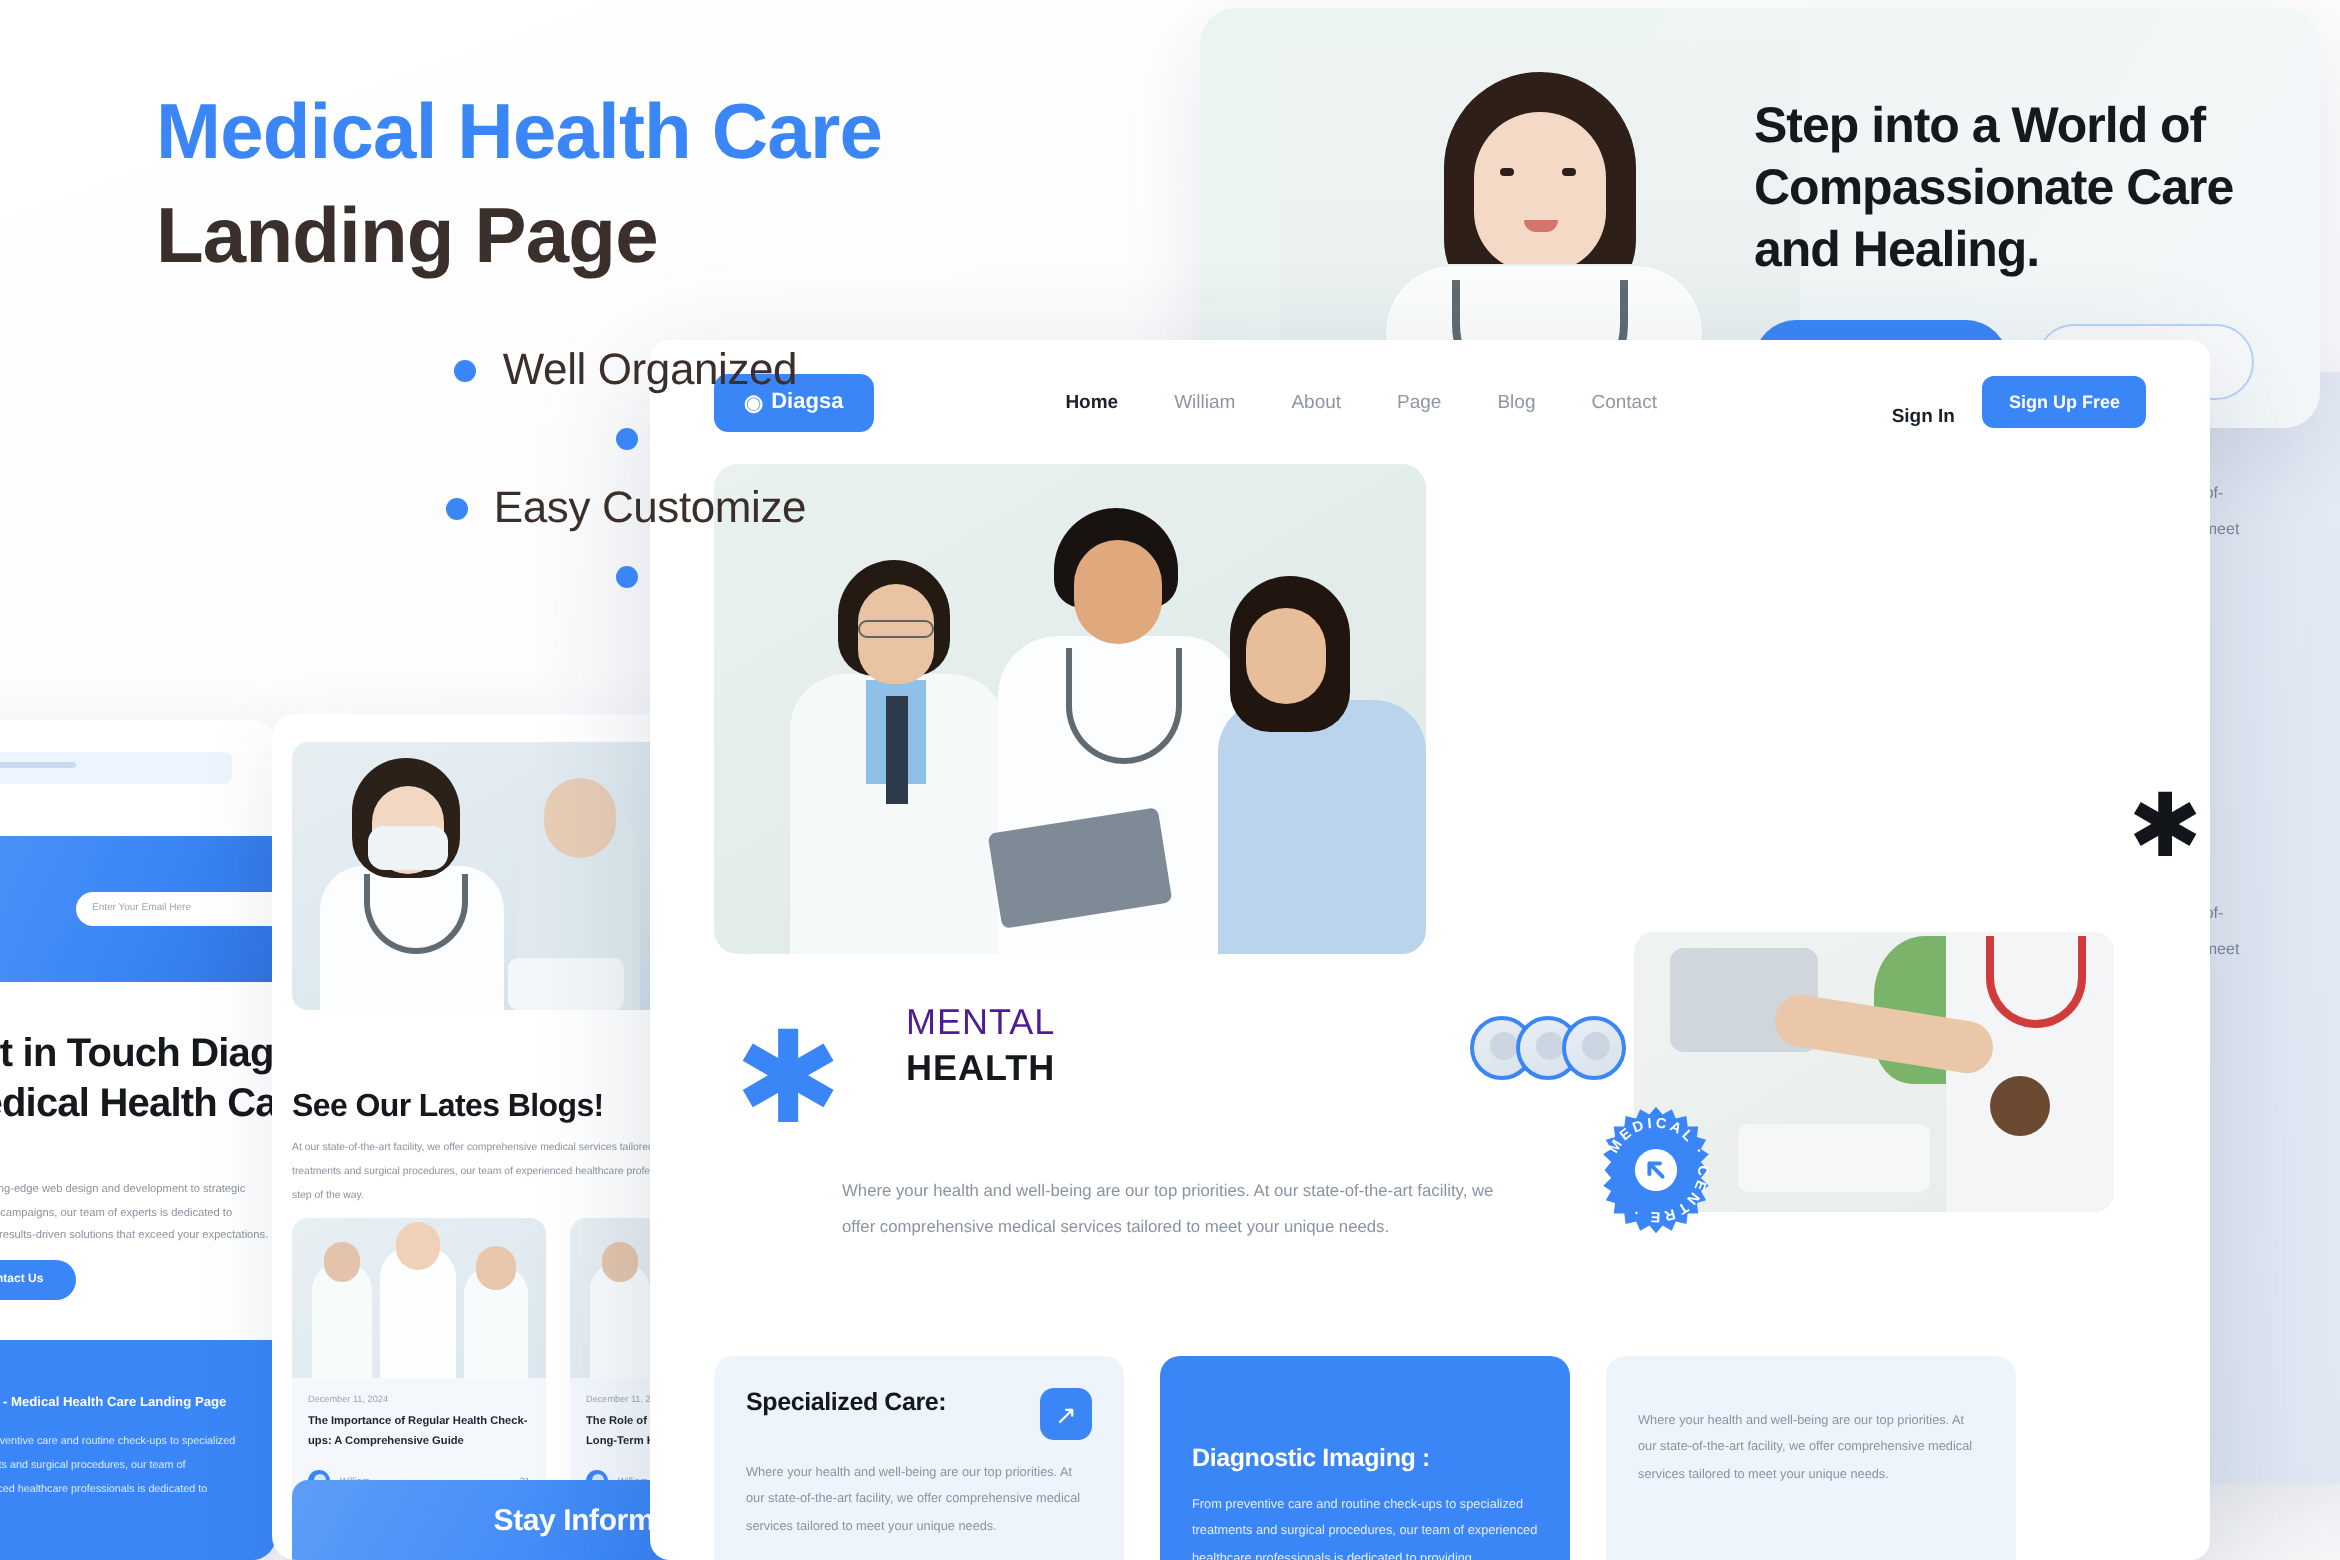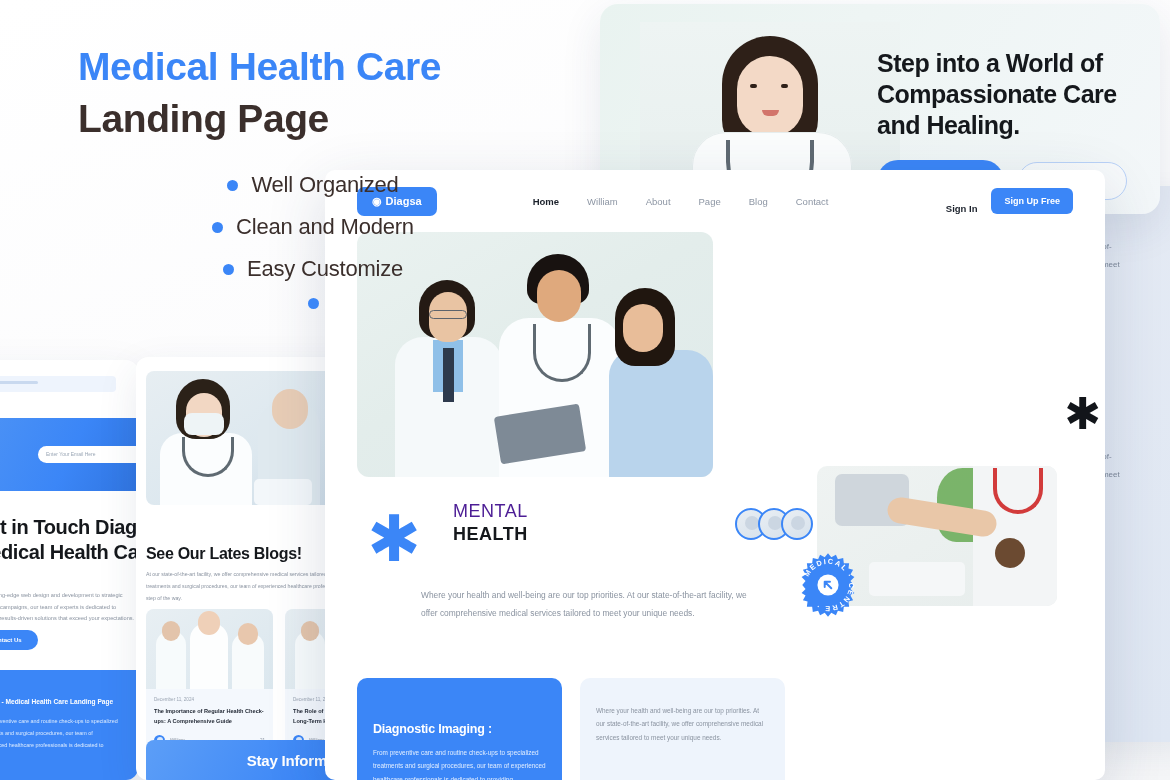--- a/index.html
+++ b/index.html
@@ -267,21 +267,20 @@
   <div class="promo">
     <div class="promo-title-1">Medical Health Care</div>
     <div class="promo-title-2">Landing Page</div>
     <div class="promo-list">
       <div class="promo-item">
         <span class="promo-dot"></span>
         <span class="txt">Well Organized</span>
       </div>
       <div class="promo-item">
         <span class="promo-dot"></span>
-        <span class="txt">Clean and Modern</span>
       </div>
       <div class="promo-item">
         <span class="promo-dot"></span>
         <span class="txt">Easy Customize</span>
       </div>
       <div class="promo-item">
         <span class="promo-dot"></span>
       </div>
     </div>
   </div>
@@ -475,20 +474,27 @@
       <span class="bp-plant"></span>
       <span class="bp-coat"></span>
       <span class="bp-steth"></span>
       <span class="bp-cuff"></span>
       <span class="bp-arm"></span>
       <span class="bp-dev"></span>
       <span class="bp-watch"></span>
     </div>
 
     <div class="cards-row">
+      <div class="fcard light">
+        <div class="fc-top">
+          <h4>Specialized Care:</h4>
+          <span class="fc-arrow">↗</span>
+        </div>
+        <p>Where your health and well-being are our top priorities. At our state-of-the-art facility, we offer comprehensive medical services tailored to meet your unique needs.</p>
+      </div>
       <div class="fcard blue">
         <div class="fc-top">
           <h4>Diagnostic Imaging :</h4>
         </div>
         <p>From preventive care and routine check-ups to specialized treatments and surgical procedures, our team of experienced healthcare professionals is dedicated to providing</p>
       </div>
       <div class="fcard light">
         <div class="fc-top">
           <h4></h4>
         </div>

